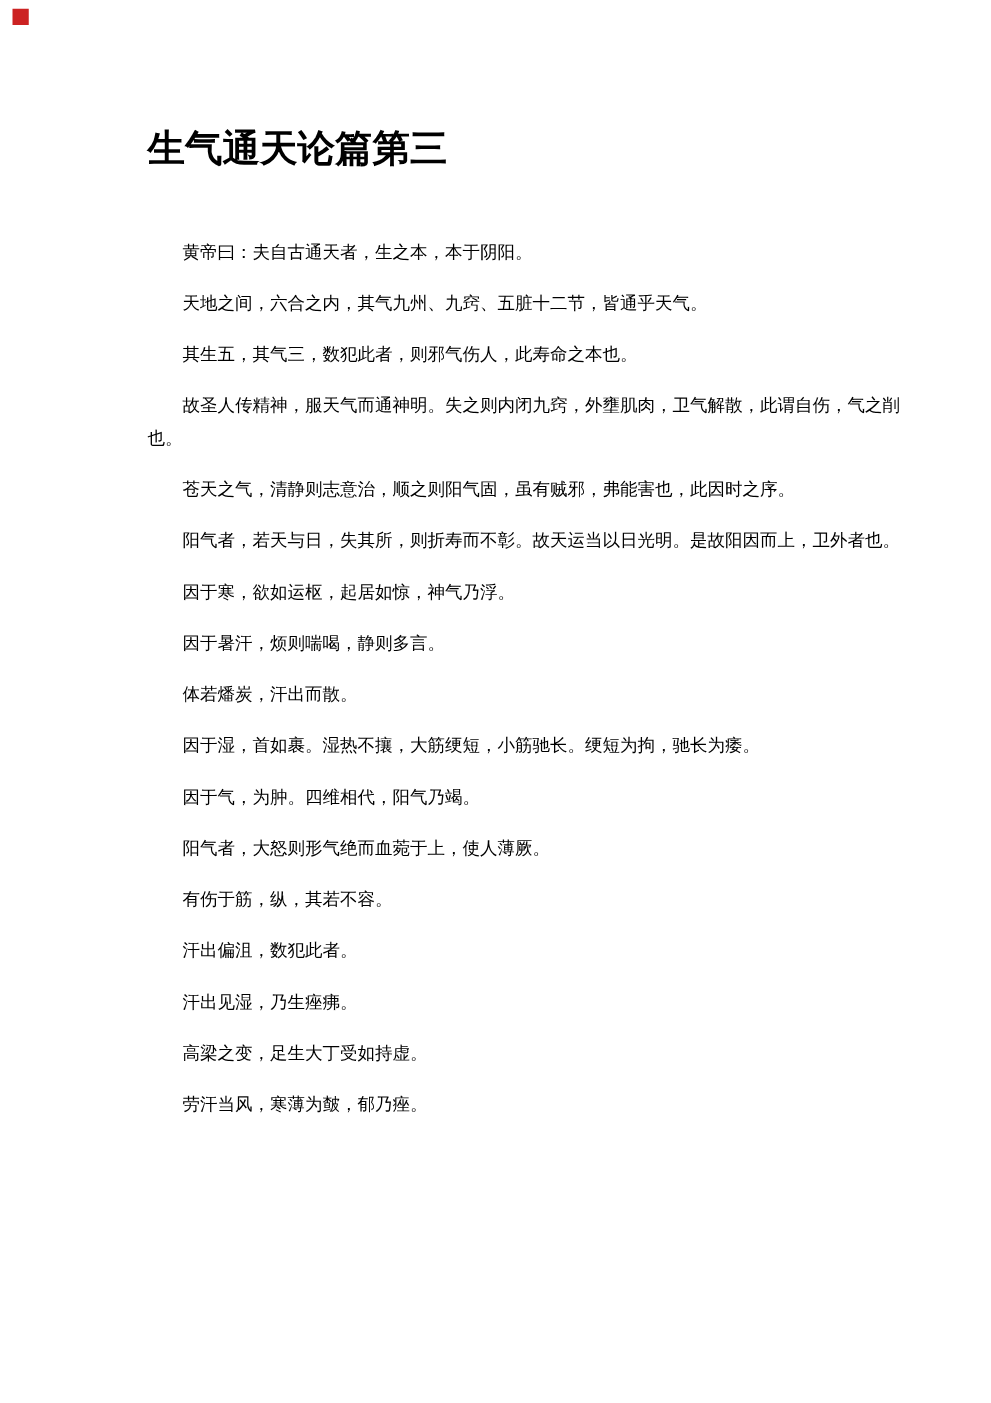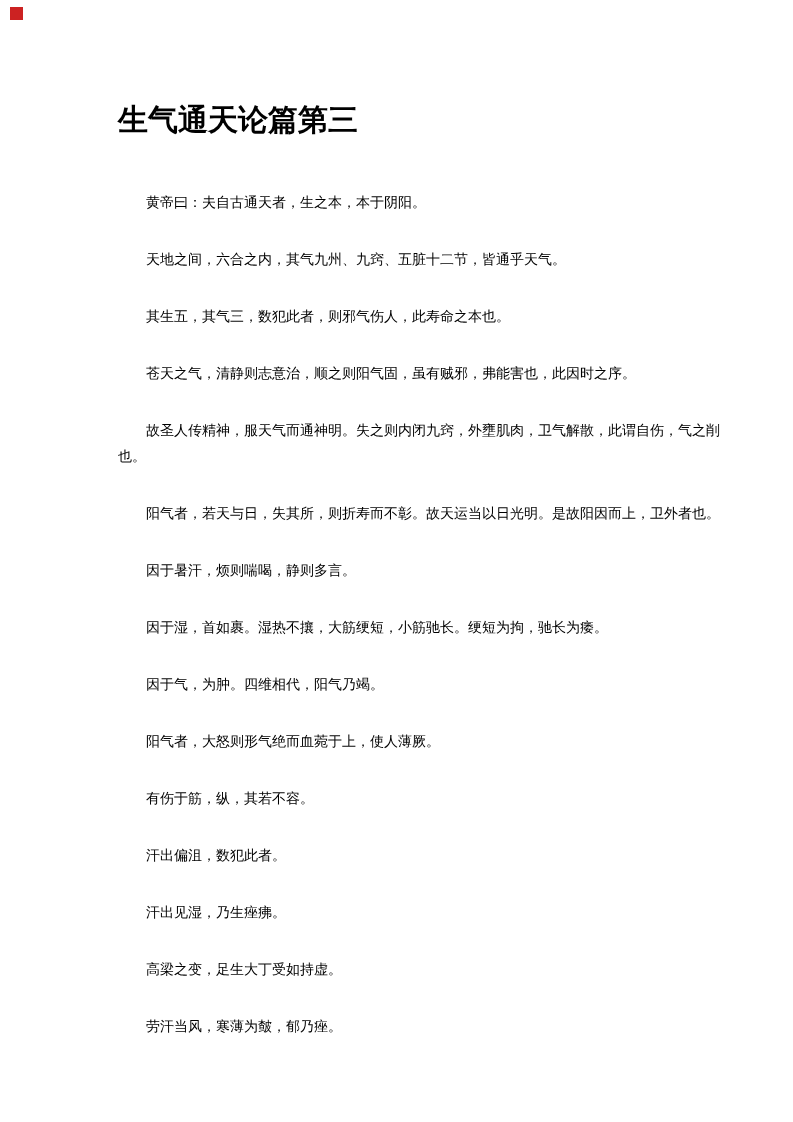--- a/index.html
+++ b/index.html
@@ -26,40 +26,42 @@
   h1.doc-title {
     font-size: 30px;
     line-height: 36px;
     font-weight: bold;
     margin: 0 0 52px 0;
     font-family: "Liberation Serif", "DejaVu Serif", serif;
   }
   p.doc-para {
     font-size: 14px;
     line-height: 26px;
-    margin: 31px 0;
+    margin: 15px 0;
     text-indent: 2em;
     text-align: left;
     word-break: break-all;
   }
 </style>
 </head>
 <body>
 
 <div class="corner-marker" style="background: rgb(204, 34, 34);"></div>
 
 <div class="doc">
   <h1 class="doc-title">生气通天论篇第三</h1>
   <p class="doc-para">黄帝曰：夫自古通天者，生之本，本于阴阳。</p>
   <p class="doc-para">天地之间，六合之内，其气九州、九窍、五脏十二节，皆通乎天气。</p>
   <p class="doc-para">其生五，其气三，数犯此者，则邪气伤人，此寿命之本也。</p>
+  <p class="doc-para">故圣人传精神，服天气而通神明。失之则内闭九窍，外壅肌肉，卫气解散，此谓自伤，气之削也。</p>
   <p class="doc-para">苍天之气，清静则志意治，顺之则阳气固，虽有贼邪，弗能害也，此因时之序。</p>
-  <p class="doc-para">故圣人传精神，服天气而通神明。失之则内闭九窍，外壅肌肉，卫气解散，此谓自伤，气之削也。</p>
   <p class="doc-para">阳气者，若天与日，失其所，则折寿而不彰。故天运当以日光明。是故阳因而上，卫外者也。</p>
+  <p class="doc-para">因于寒，欲如运枢，起居如惊，神气乃浮。</p>
   <p class="doc-para">因于暑汗，烦则喘喝，静则多言。</p>
+  <p class="doc-para">体若燔炭，汗出而散。</p>
   <p class="doc-para">因于湿，首如裹。湿热不攘，大筋绠短，小筋驰长。绠短为拘，驰长为痿。</p>
   <p class="doc-para">因于气，为肿。四维相代，阳气乃竭。</p>
   <p class="doc-para">阳气者，大怒则形气绝而血菀于上，使人薄厥。</p>
   <p class="doc-para">有伤于筋，纵，其若不容。</p>
   <p class="doc-para">汗出偏沮，数犯此者。</p>
   <p class="doc-para">汗出见湿，乃生痤疿。</p>
   <p class="doc-para">高梁之变，足生大丁受如持虚。</p>
   <p class="doc-para">劳汗当风，寒薄为皶，郁乃痤。</p>
 </div>
 

